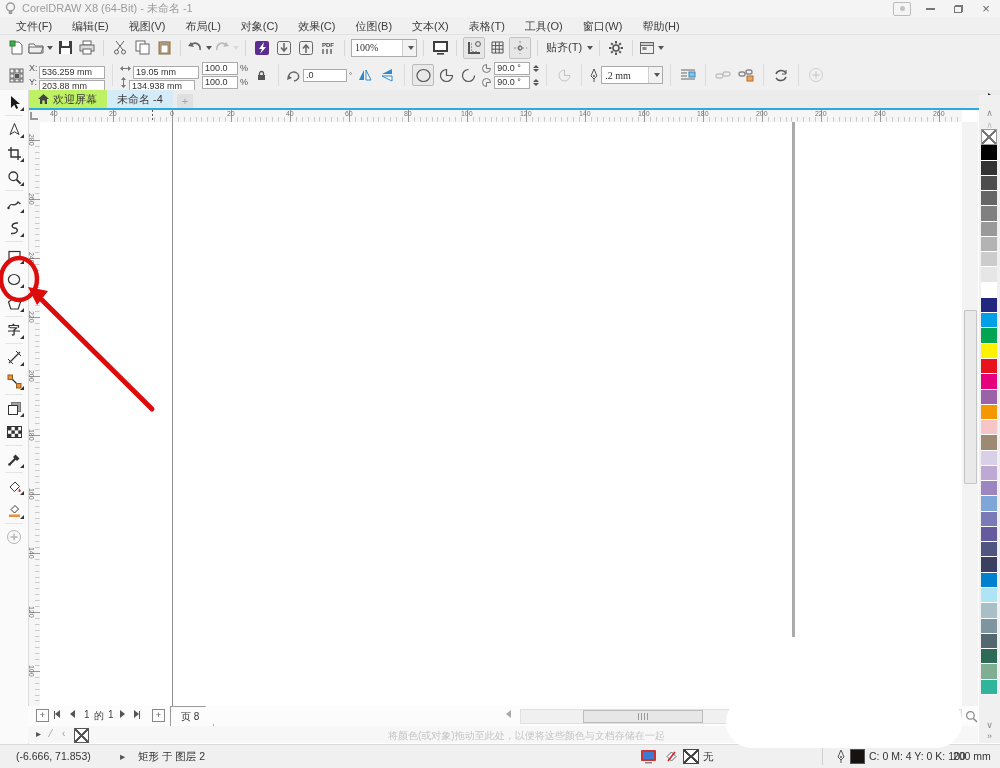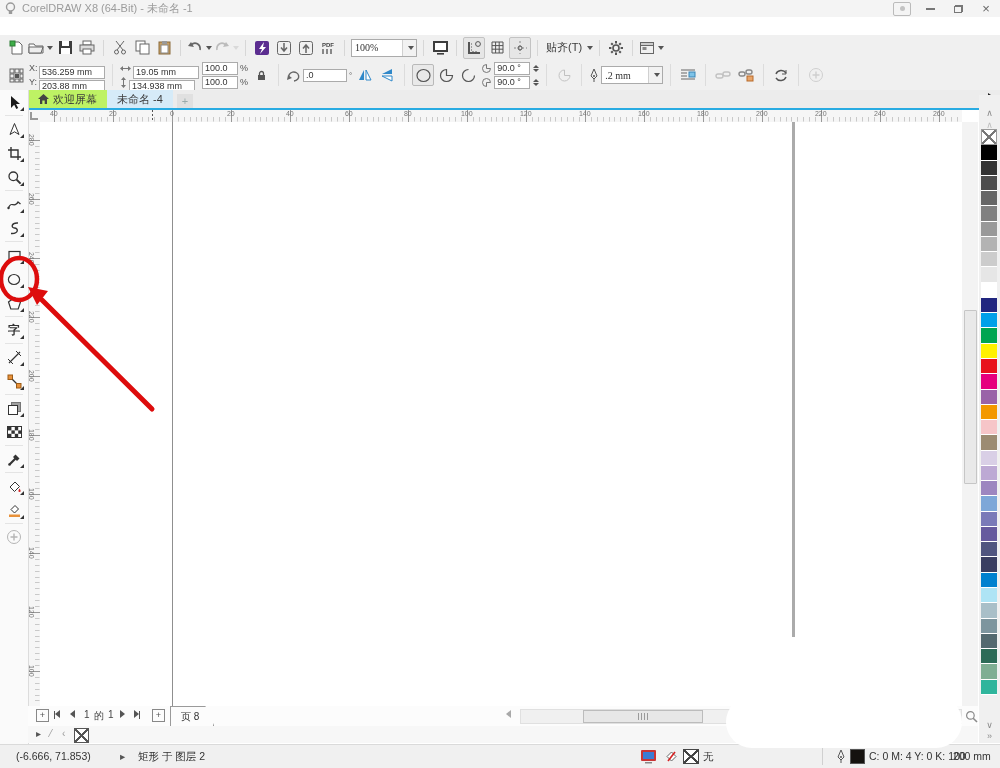--- a/index.html
+++ b/index.html
@@ -174,20 +174,34 @@
             <i></i>
             <i></i>
           </span>
         </div>
       <div class="winbtn">
           <span class="closeglyph">×</span>
         </div>
     </div>
   </div>
 
+  <div class="menubar">
+      <span class="menu-item">文件(F)</span>
+      <span class="menu-item">编辑(E)</span>
+      <span class="menu-item">视图(V)</span>
+      <span class="menu-item">布局(L)</span>
+      <span class="menu-item">对象(C)</span>
+      <span class="menu-item">效果(C)</span>
+      <span class="menu-item">位图(B)</span>
+      <span class="menu-item">文本(X)</span>
+      <span class="menu-item">表格(T)</span>
+      <span class="menu-item">工具(O)</span>
+      <span class="menu-item">窗口(W)</span>
+      <span class="menu-item">帮助(H)</span>
+    </div>
 
   <div class="toolbar">
     <div class="tbtn">
       <svg width="15" height="16" viewBox="0 0 15 16">
           <path d="M3 2h7l3 3v9H3z" fill="#fff" stroke="#666"></path>
           <rect x="1" y="1" width="5" height="5" fill="#3fae49" stroke="#2c7d34"></rect>
         </svg>
     </div>
     <div class="tbtn">
       <svg width="16" height="14" viewBox="0 0 16 14">
@@ -777,20 +791,21 @@
     <div class="hscroll">
       <div class="hthumb"></div>
     </div>
   </div>
 
   <div class="docpal">
     <span class="dp" style="left:8px;color:#555">▸</span>
     <span class="dp" style="left:22px">⁄</span>
     <span class="dp" style="left:34px">‹</span>
     <span class="dp dswatch" style="left:46px"></span>
+    <span class="hint">将颜色(或对象)拖动至此处，以便将这些颜色与文档存储在一起</span>
   </div>
 
   <div class="blob"></div>
 
   <div class="magnifier">
     <svg width="13" height="13" viewBox="0 0 13 13">
         <circle cx="5.4" cy="5.4" r="3.8" fill="none" stroke="#8a8a8a" stroke-width="1.2"></circle>
         <line x1="8.2" y1="8.2" x2="12" y2="12" stroke="#8a8a8a" stroke-width="1.6"></line>
       </svg>
   </div>

